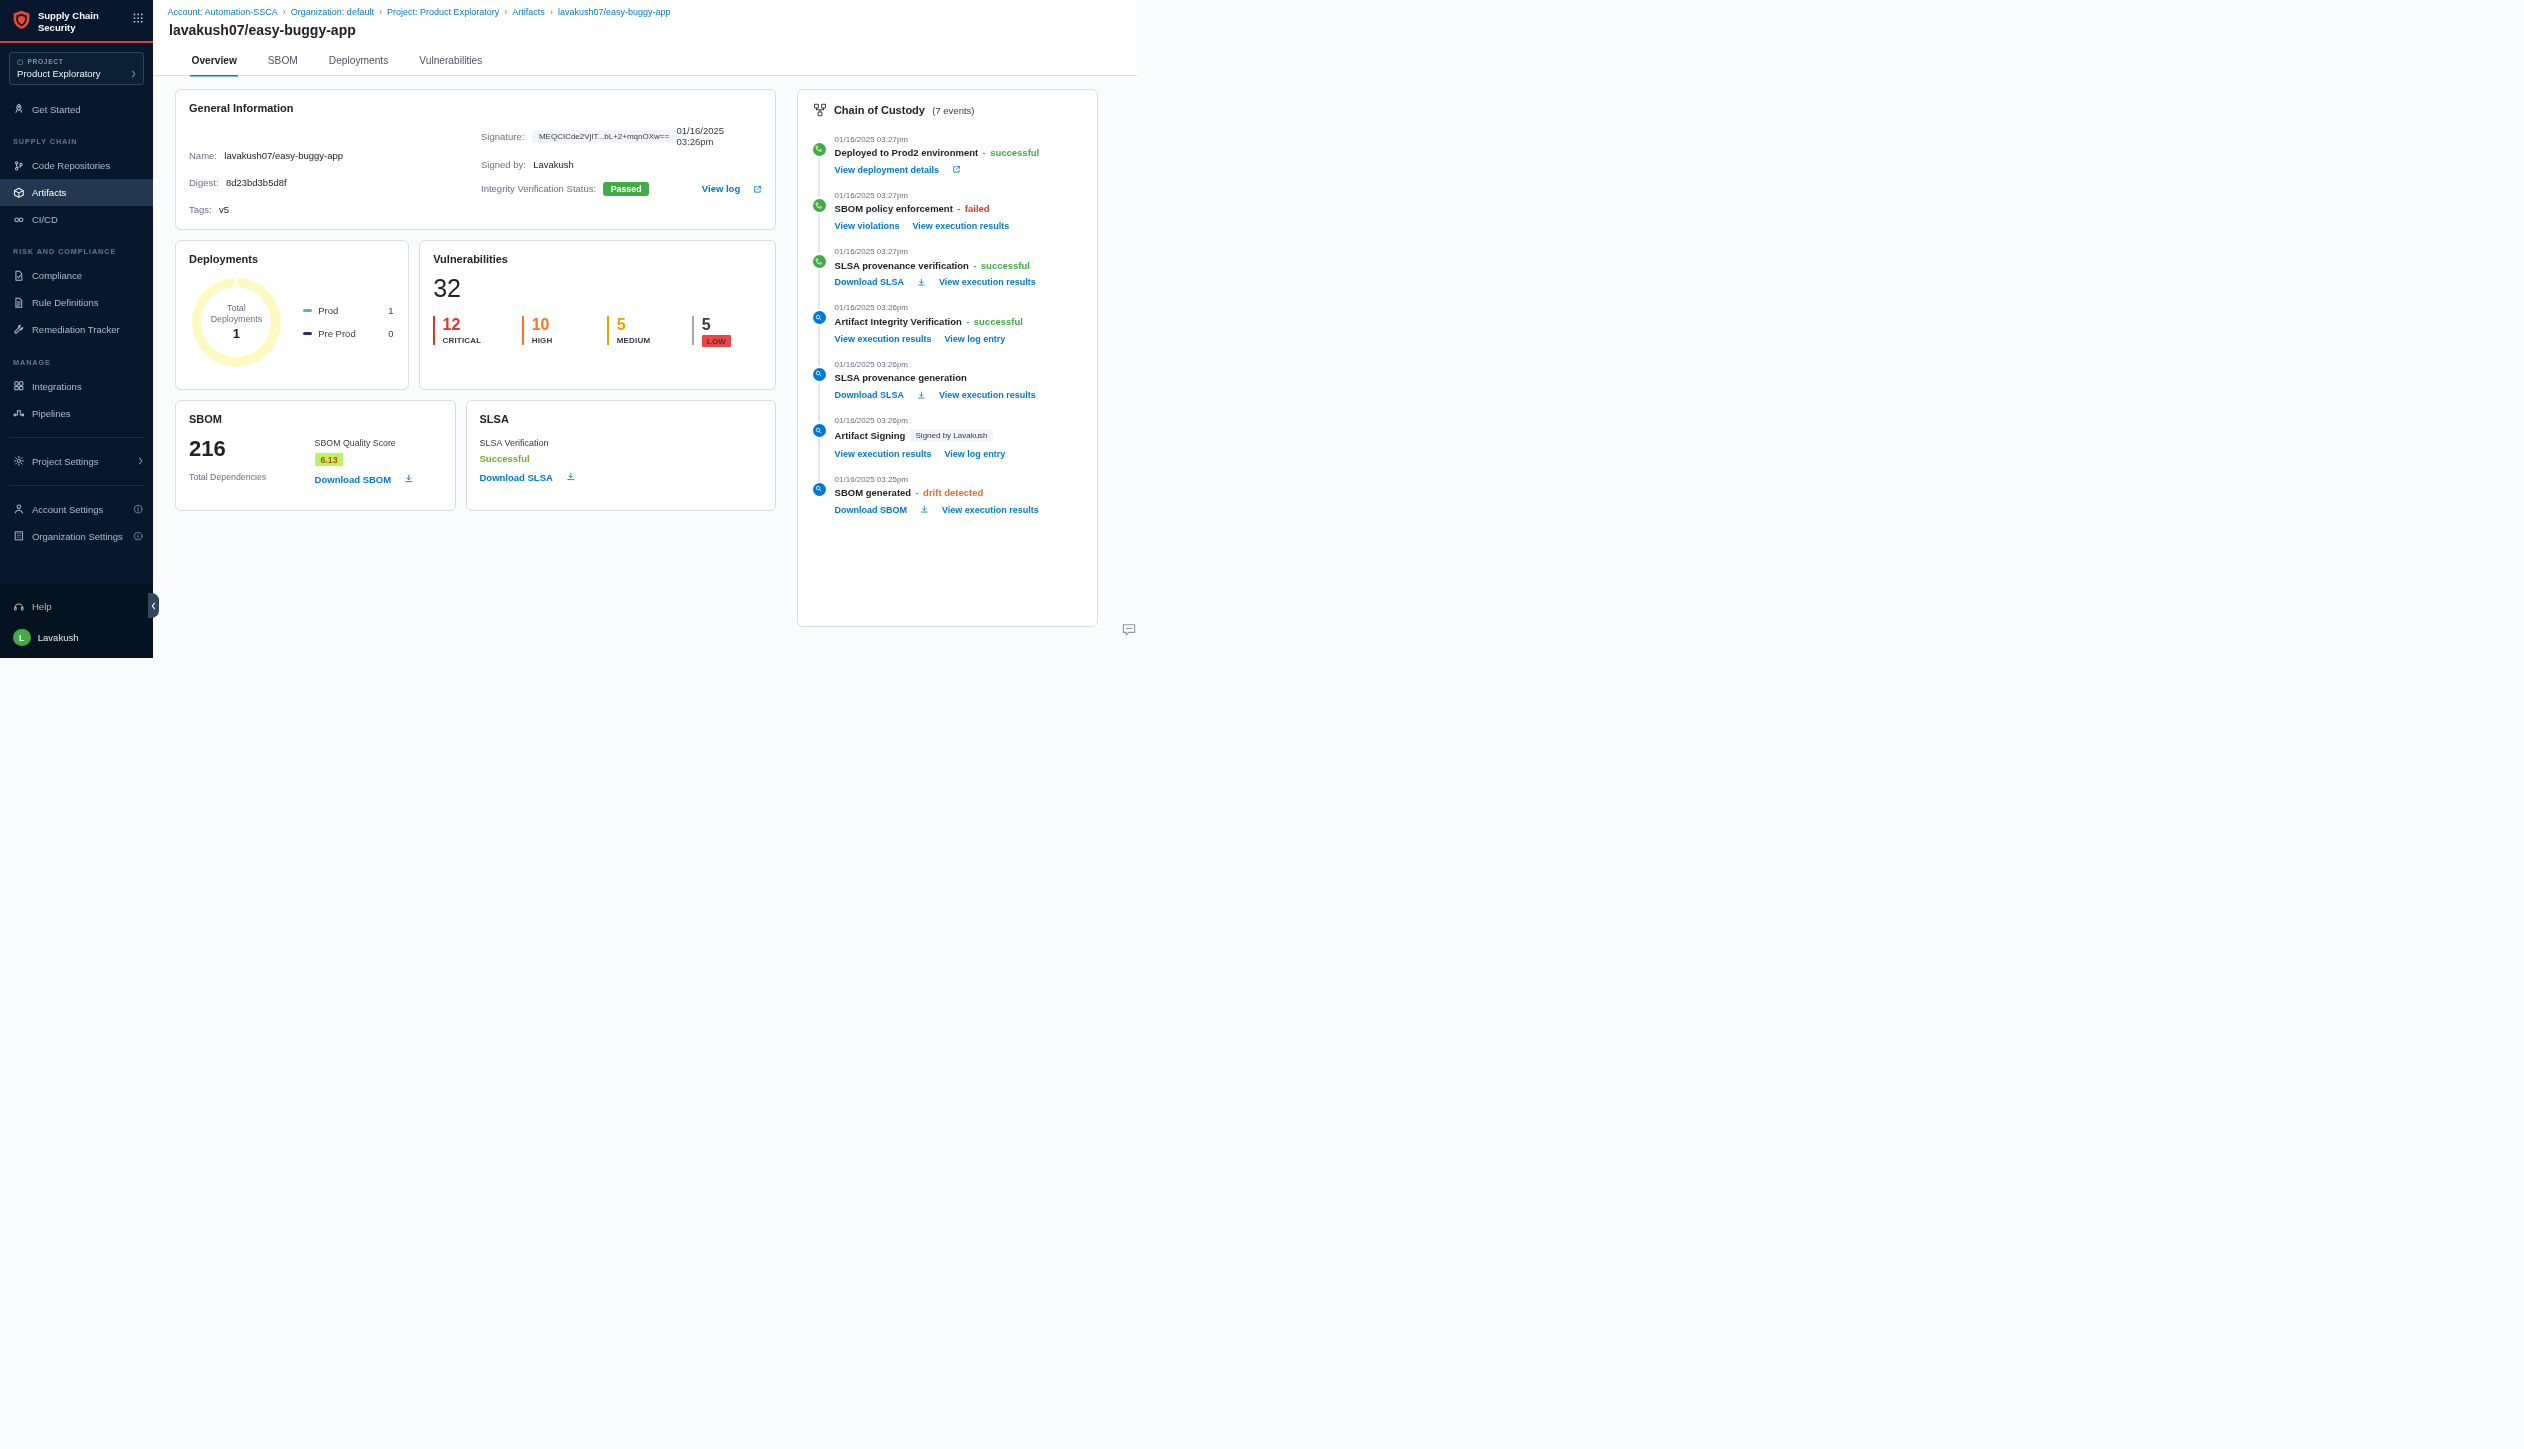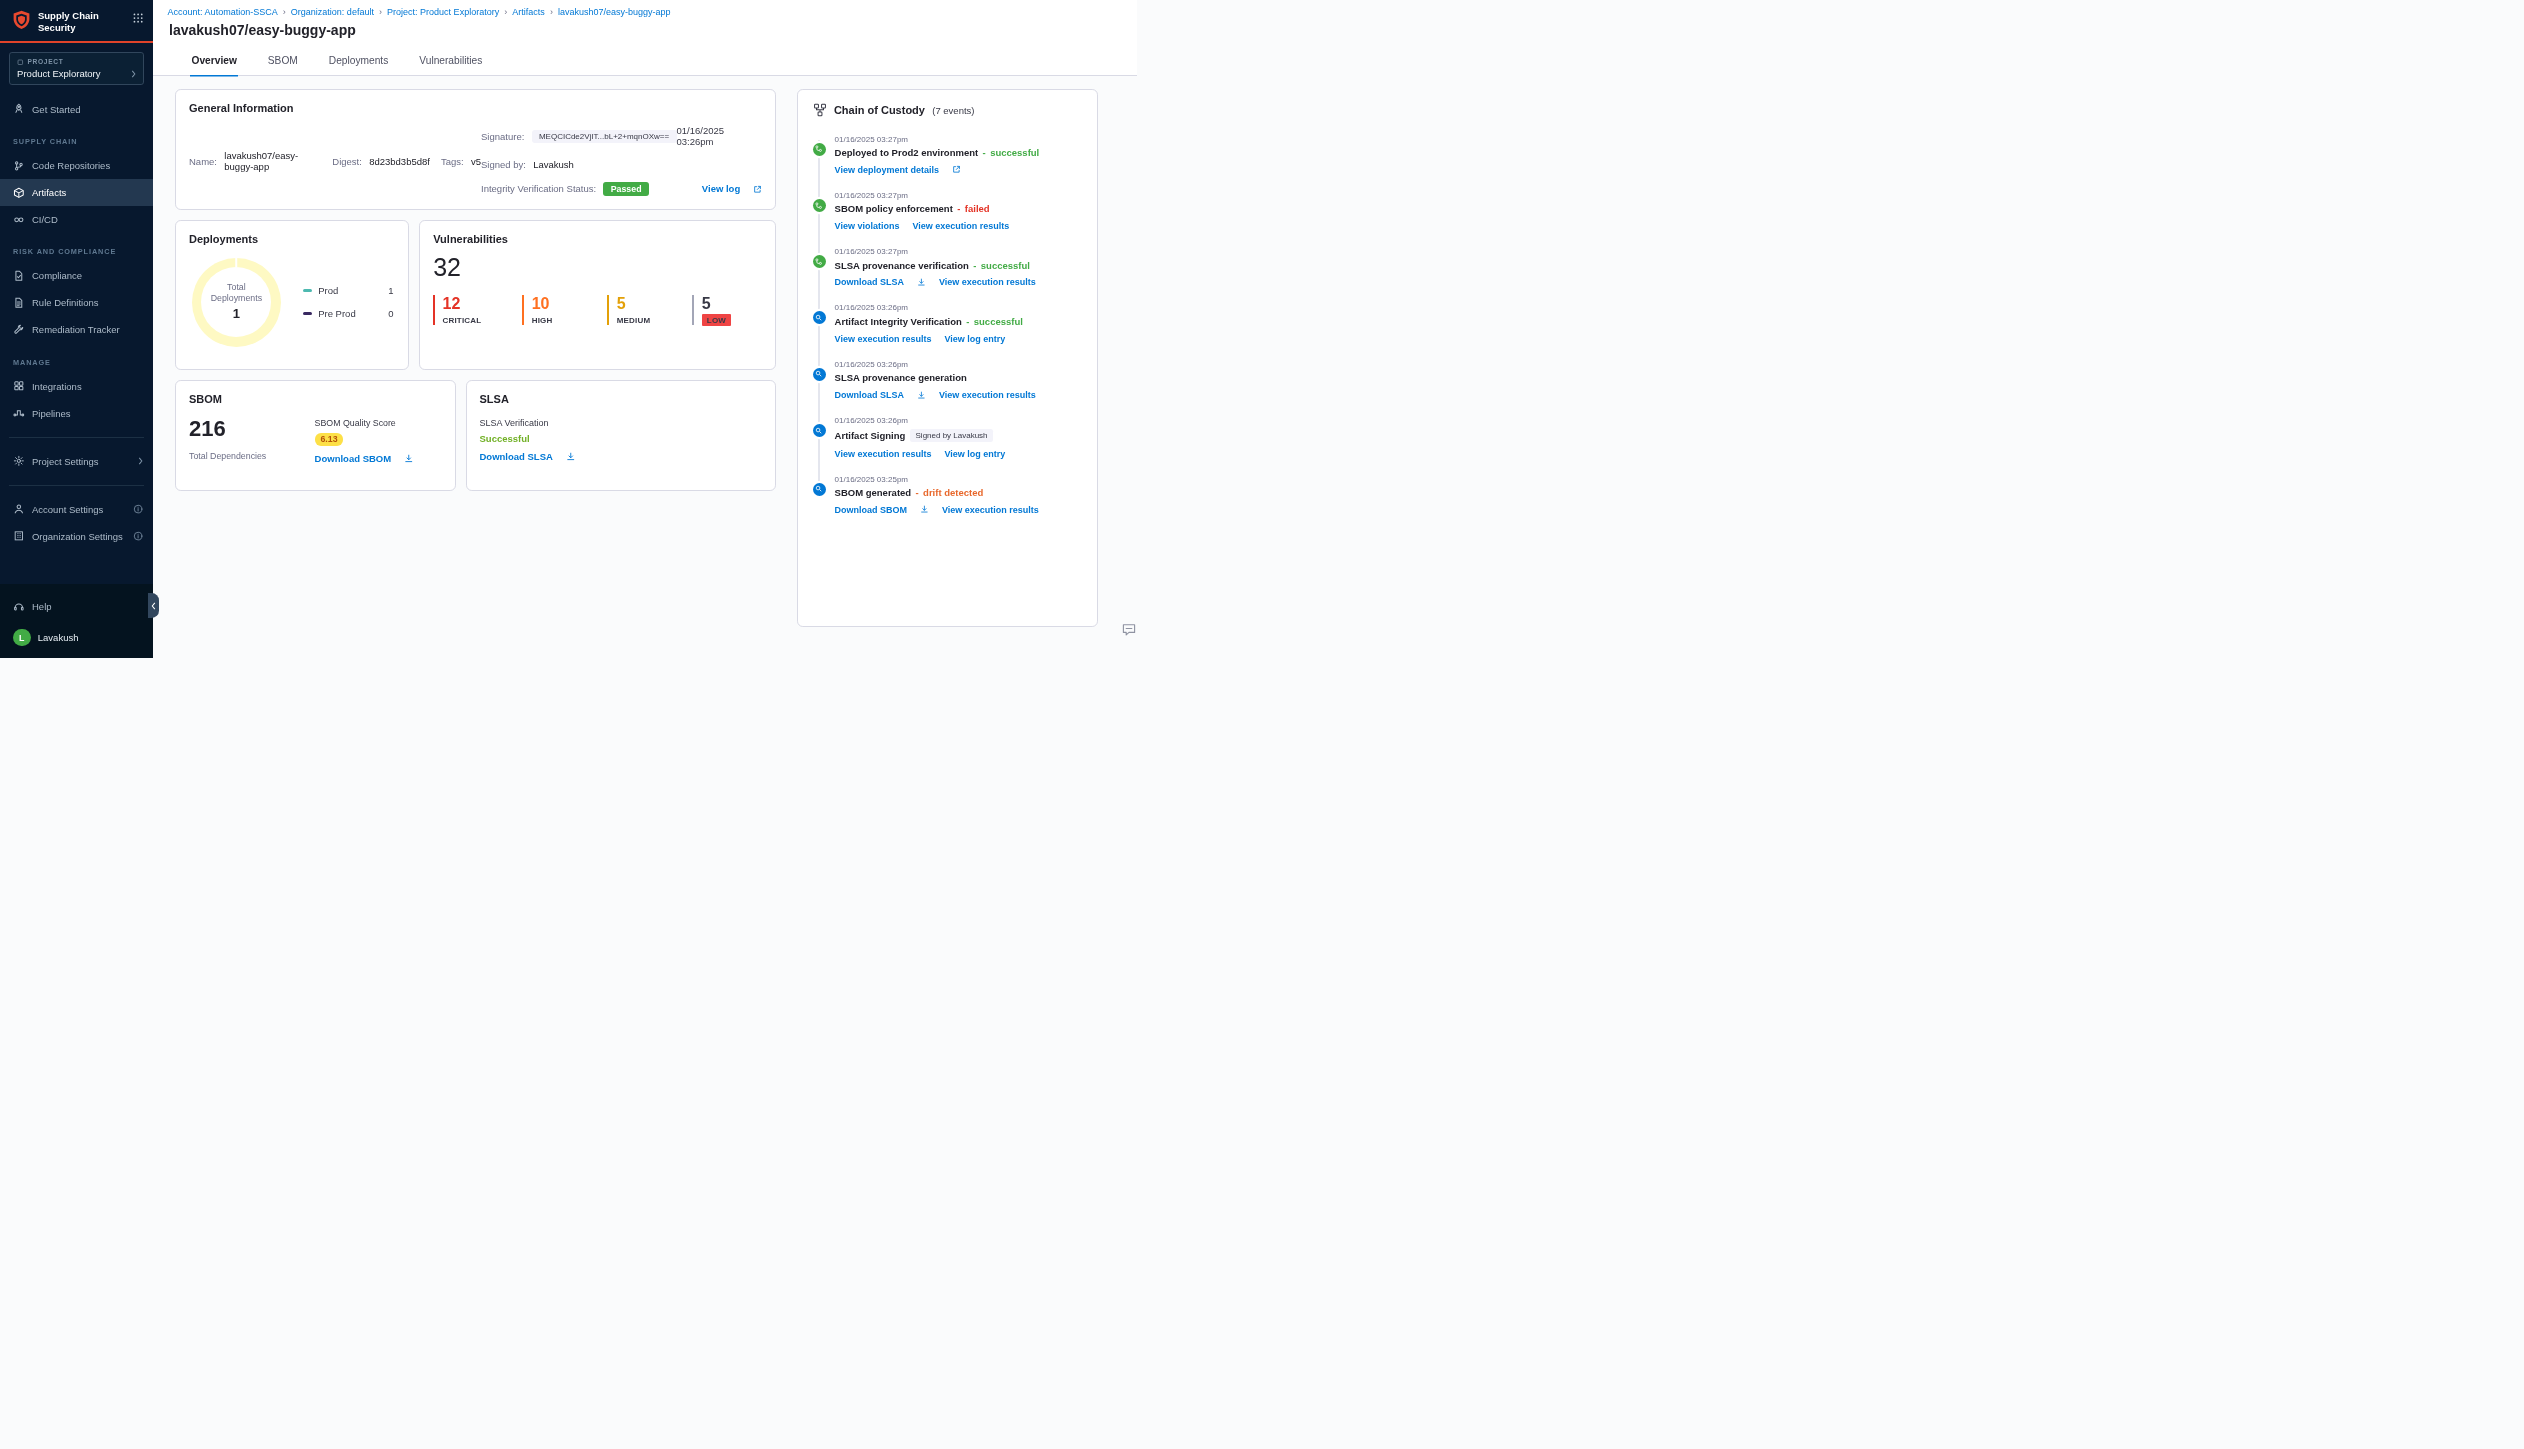--- a/index.html
+++ b/index.html
@@ -45,21 +45,21 @@
   .left-col { width:601px; flex:none; display:flex; flex-direction:column; gap:10.2px; }
   .right-col { width:301px; flex:none; }
   .card { background:#fff; border:0.7px solid #D9DAE5; border-radius:5.8px; padding:11.7px 13px; }
   .card-title { font-size:11px; font-weight:600; color:#22222A; }
   .row2 { display:flex; gap:10.2px; }
   .row3 { display:flex; gap:9.5px; }
   .blue-link { color:#0278D5; font-weight:600; font-size:9.5px; display:inline-flex; align-items:center; gap:13px; cursor:pointer; }
 
   
   .gi-grid { display:flex; margin-top:11.7px; }
-  .gi-left { width:292px; display:flex; flex-direction:row; gap:11px; }
+  .gi-left { width:292px; display:flex; flex-direction:column; gap:11px;margin-top:22px; }
   .gi-right { flex:1; display:flex; flex-direction:column; gap:8.8px; }
   .gi-row { display:flex; align-items:center; font-size:9.5px; min-height:16px; }
   .gi-label { color:#6B6D85; margin-right:7.3px; white-space:nowrap; }
   .gi-value { color:#22222A; }
   .sig-pill { background:#F3F3FA; border-radius:2.9px; padding:2.2px 7.3px; font-size:8px; color:#383946; }
   .gi-date { margin-left:auto; color:#383946; font-size:9.5px; }
   .badge-passed { background:#42AB45; color:#fff; font-size:8.8px; font-weight:600; border-radius:2.9px; padding:2.2px 7.3px; }
   .gi-right .blue-link { margin-left:auto; }
 
   
@@ -90,21 +90,21 @@
   .sev.s3 { border-color:#A3A6B7; } .sev.s3 .sev-count { color:#383946; }
   .sev.s3 .sev-label span { background:#ef4444; padding:1.5px 5.1px; border-radius:1px;text-align:right; }
 
   
   .sbom-card { width:281px; flex:none; min-height:111px; }
   .sbom-body { display:flex; margin-top:13px; }
   .sbom-num { font-size:22px; font-weight:700; line-height:1; }
   .sbom-sub { font-size:8.8px; color:#6B6D85; margin-top:11.7px; }
   .sbom-right { margin-left:auto; margin-right:4.4px; width:123px; display:flex; flex-direction:column; }
   .sqs-label { font-size:8.8px; color:#383946; }
-  .sqs-pill { align-self:flex-start; background:#fde047; color:#B45309; font-weight:700; font-size:8.8px; padding:1.5px 5.8px; border-radius:6px; margin-top:5.1px; }
+  .sqs-pill { align-self:flex-start; background:#bef264; color:#B45309; font-weight:700; font-size:8.8px; padding:1.5px 5.8px; border-radius:1px; margin-top:5.1px; }
   .sbom-right .blue-link { margin-top:7.3px; }
 
   
   .viol-card { width:165px; flex:none; }
   .viol-rows { margin-top:16px; display:flex; flex-direction:column; gap:8px; }
   .viol-row { display:flex; align-items:center; gap:5.8px; cursor:pointer; }
   .viol-link { color:#0278D5; font-size:9.5px; }
 
   
   .slsa-card { flex:1; }

